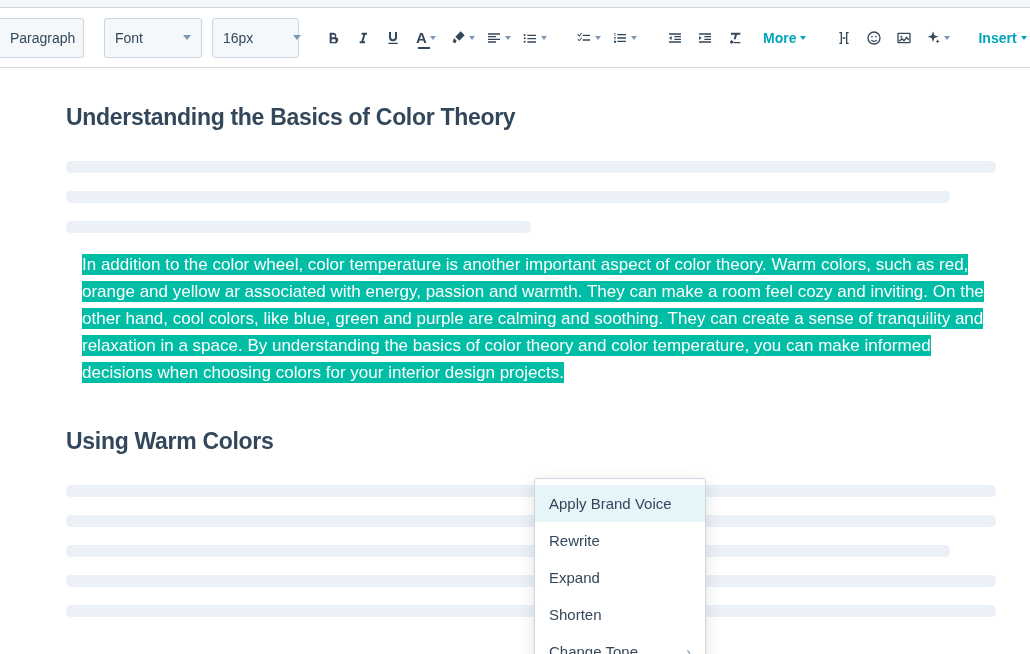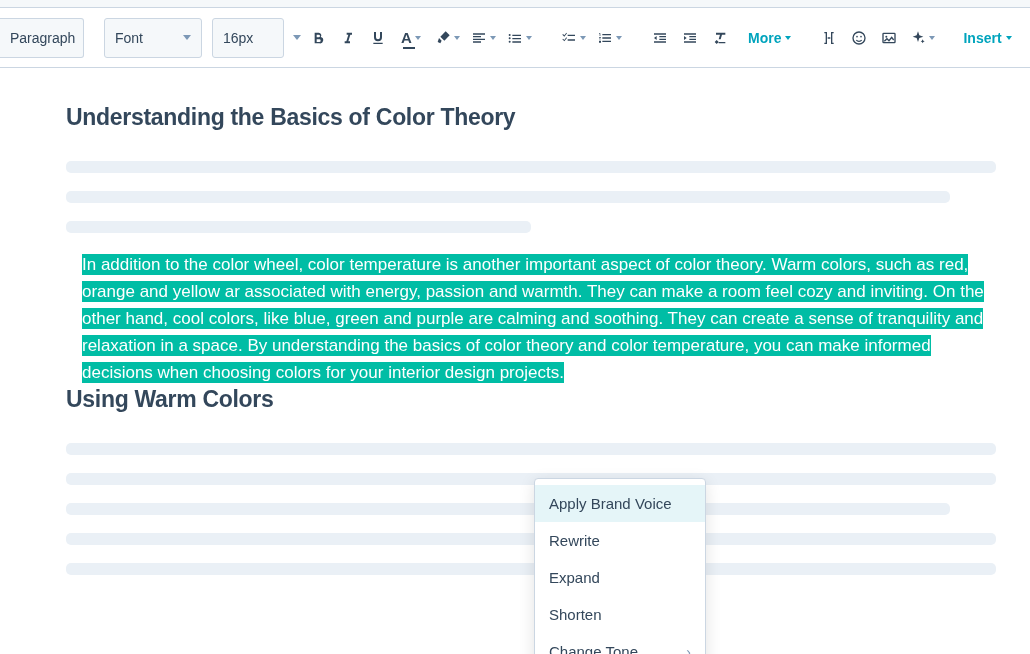--- a/index.html
+++ b/index.html
@@ -42,21 +42,21 @@
   .select-box .label { flex: 1; text-align: left; }
   .select-box .caret {
     width: 0; height: 0;
     border-left: 4px solid transparent;
     border-right: 4px solid transparent;
     border-top: 5px solid #7c98b6;
     margin-left: 8px;
   }
   .sel-paragraph { width: 84px; border-left: none; border-top-left-radius: 0; border-bottom-left-radius:0;}
   .sel-font { width: 118px; justify-content: center; }
-  .sel-size { width: 72px; }
+  .sel-size { width: 87px; }
   .divider {
     width: 1px;
     height: 38px;
     background: #cbd6e2;
   }
   .tb-group {
     display: flex;
     align-items: center;
     gap: 2px;
   }
@@ -328,21 +328,21 @@
     <div class="placeholder-block">
       <div class="ph-line w100"></div>
       <div class="ph-line w95"></div>
       <div class="ph-line w50"></div>
     </div>
 
     <p class="highlighted-para">
       <span class="hl">In addition to the color wheel, color temperature is another important aspect of color theory. Warm colors, such as red, orange and yellow ar associated with energy, passion and warmth. They can make a room feel cozy and inviting. On the other hand, cool colors, like blue, green and purple are calming and soothing. They can create a sense of tranquility and relaxation in a space. By understanding the basics of color theory and color temperature, you can make informed decisions when choosing colors for your interior design projects.</span>
     </p>
 
-    <h2 class="article-heading" style="">Using Warm Colors</h2>
+    <h2 class="article-heading" style="margin-top:42px;">Using Warm Colors</h2>
 
     <div class="placeholder-block">
       <div class="ph-line w100"></div>
       <div class="ph-line w100"></div>
       <div class="ph-line w95"></div>
       <div class="ph-line w100"></div>
       <div class="ph-line w100"></div>
     </div>
 
   </div>

